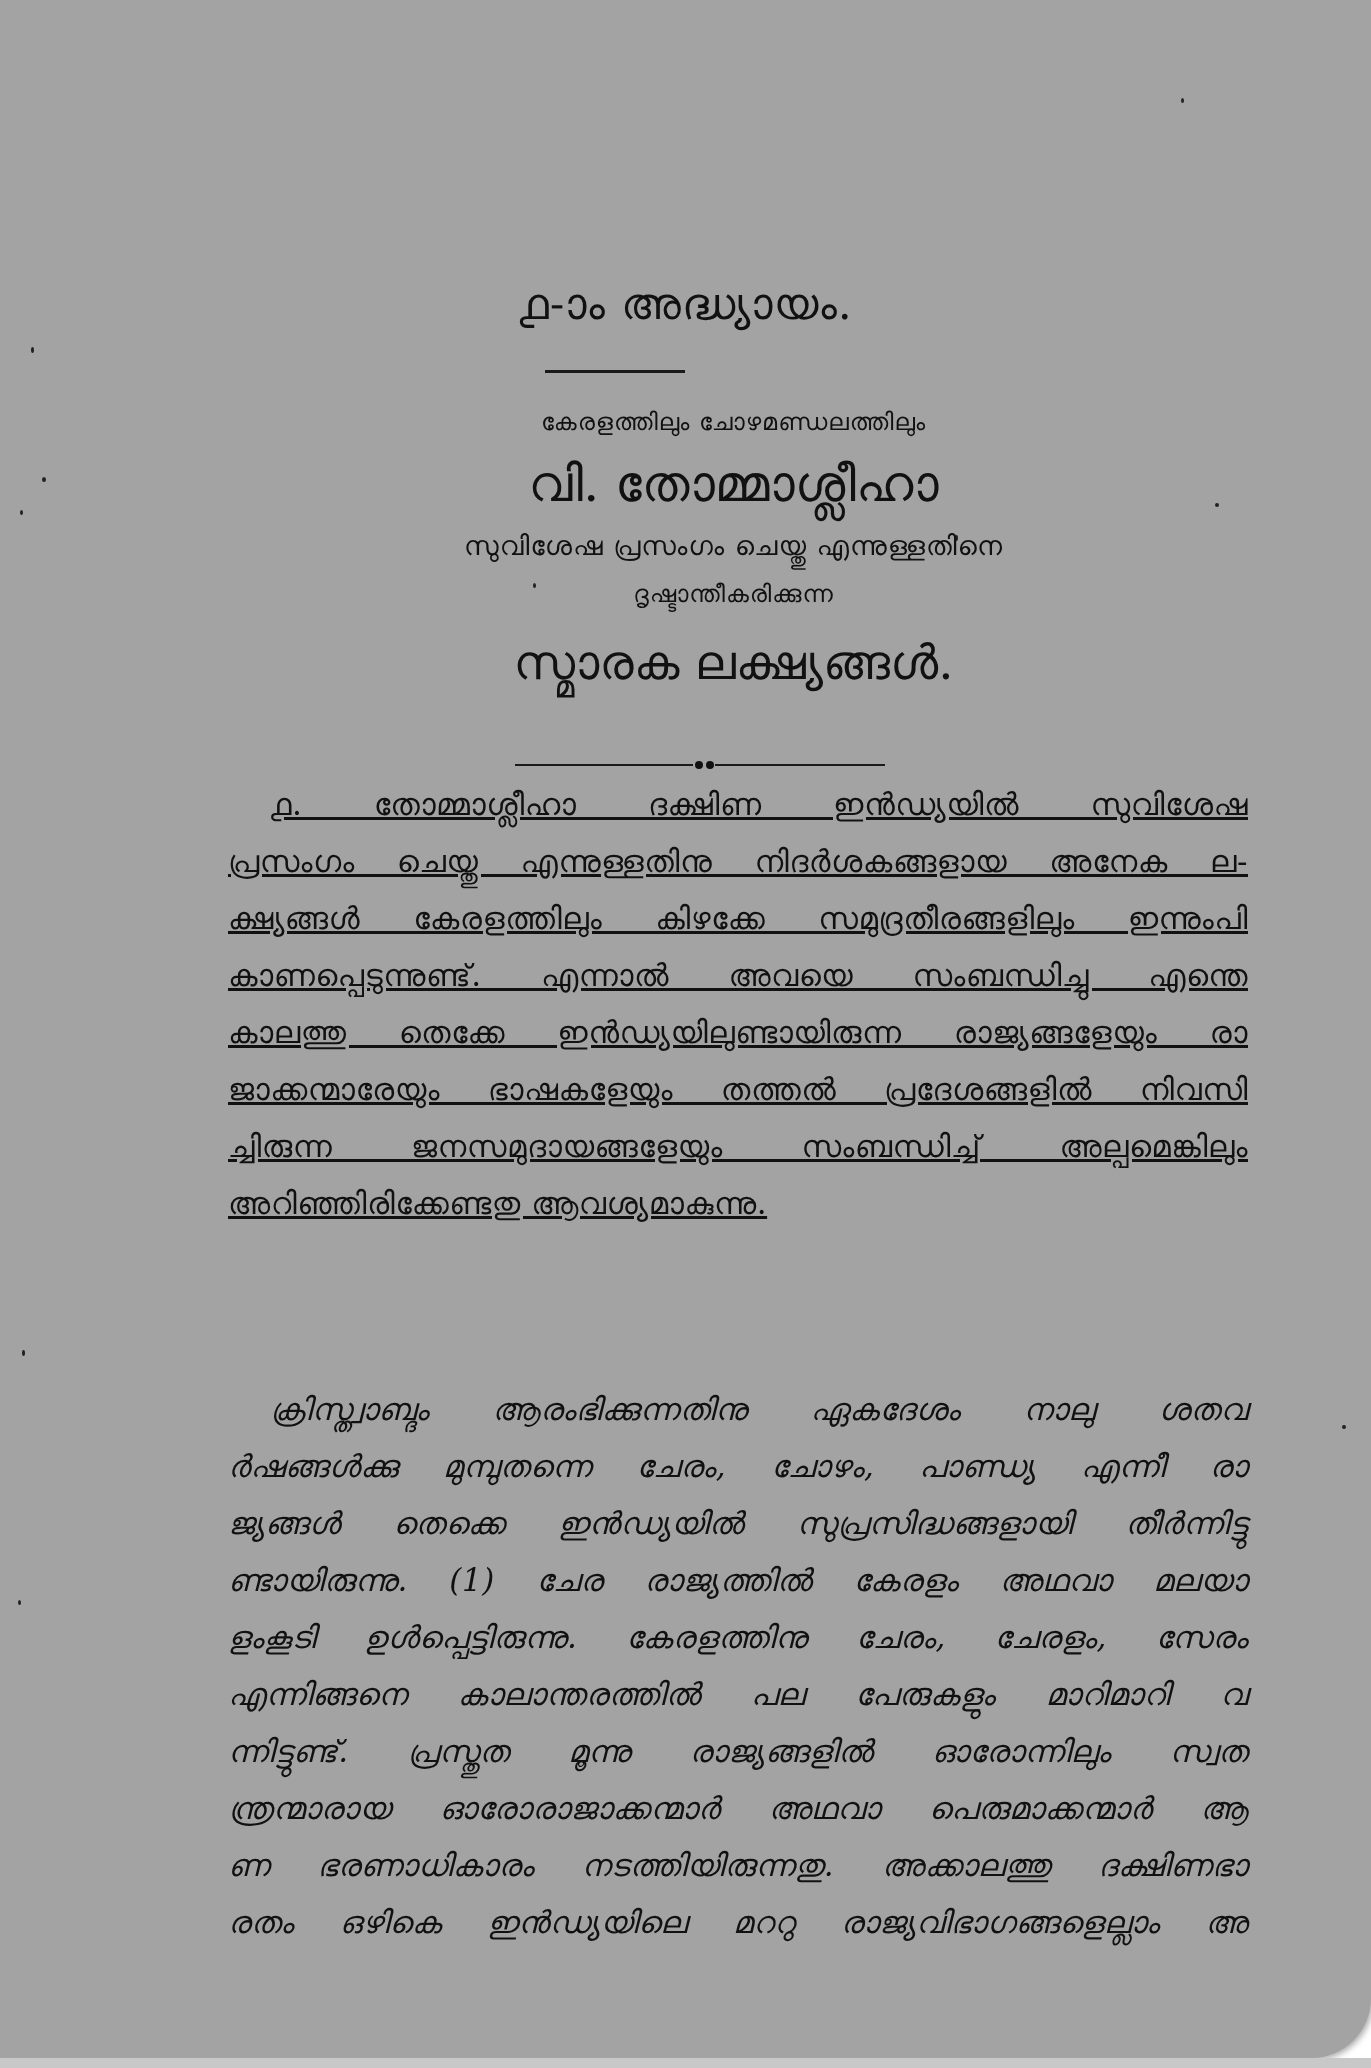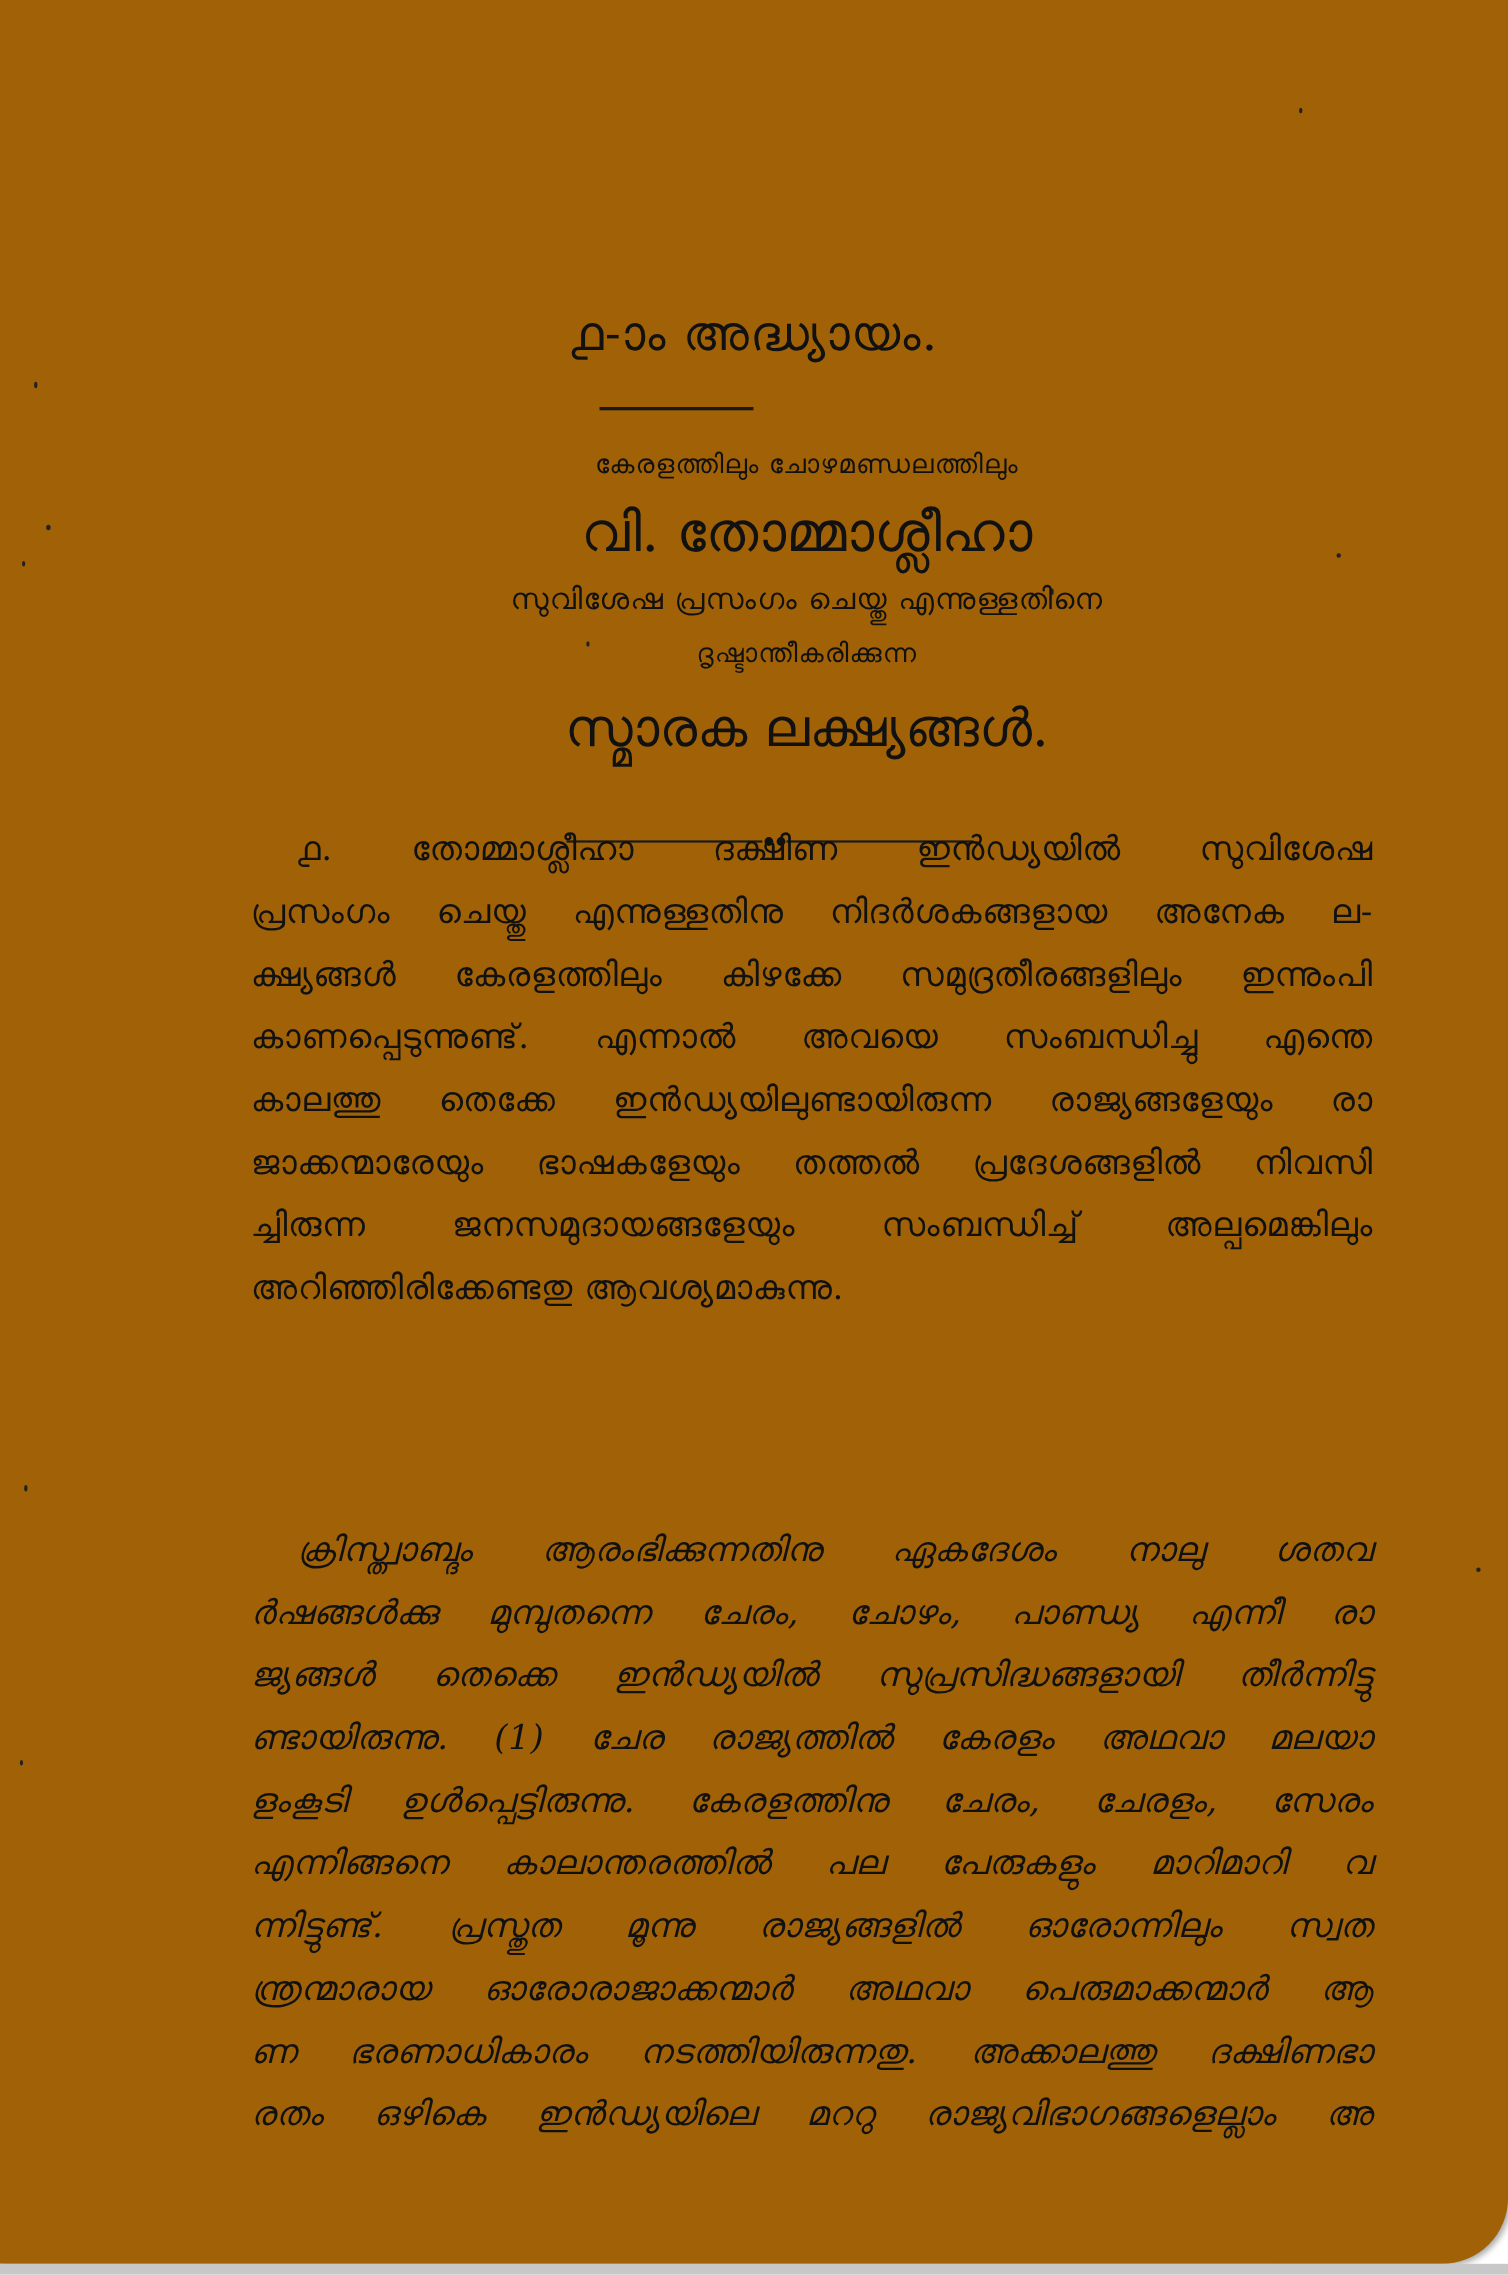--- a/index.html
+++ b/index.html
@@ -13,21 +13,21 @@
       position: relative;
       overflow: hidden;
       font-family: "DejaVu Serif", "Liberation Serif", serif;
       color: #111111;
     }
     .page {
       position: absolute;
       left: 0; top: 0;
       width: 1371px;
       height: 2058px;
-      background: #a16207;
+      background: #a3a3a3;
       border-bottom-right-radius: 60px;
       box-shadow: 2px 2px 6px rgba(0,0,0,0.35);
     }
     .bottom-strip {
       position: absolute;
       left: 0; bottom: 0;
       width: 1371px; height: 10px;
       background: #c8c8c8;
     }
     .speck {
@@ -102,21 +102,21 @@
       background: #111;
     }
     .body-text {
       position: absolute;
       left: 228px;
       width: 1020px;
       font-size: 31px;
       line-height: 57px;
       letter-spacing: 0.5px;
     }
-    .para-1 { top: 744px; }
+    .para-1 { top: 776px; text-decoration: underline; }
     .para-2 { top: 1381px; font-style: italic; }
     .body-line {
       display: block;
       white-space: nowrap;
       text-align: justify;
       text-align-last: justify;
     }
     .body-line.indent { padding-left: 42px; }
     .body-line.last { text-align-last: left; }
   </style>

